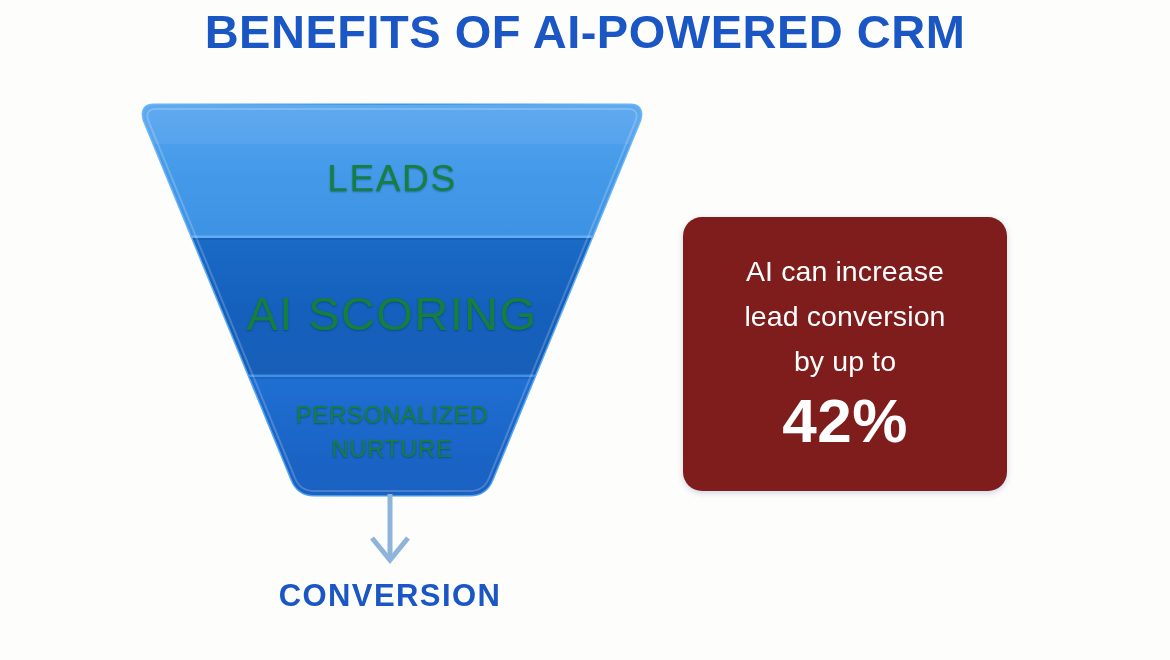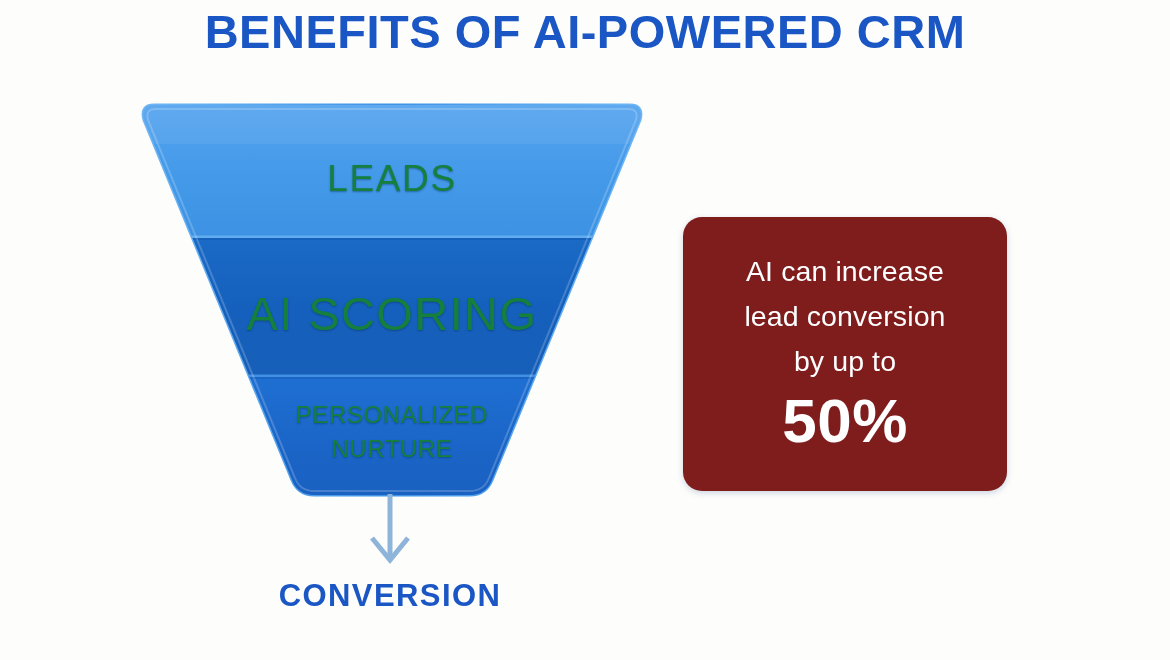--- a/index.html
+++ b/index.html
@@ -234,16 +234,16 @@
       <path d="M 12,44 L 30,66 L 48,44" fill="none" stroke="#8fb4d9" stroke-width="5" stroke-linecap="butt" stroke-linejoin="miter"></path>
     </svg>
   </div>
 
   <div id="conversion-label">CONVERSION</div>
 
   <div id="stat-card">
     <div id="stat-card-text">AI can increase
 lead conversion
 by up to</div>
-    <div id="stat-card-value">50%</div>
+    <div id="stat-card-value">42%</div>
   </div>
 
 </div>
 
 </body></html>

